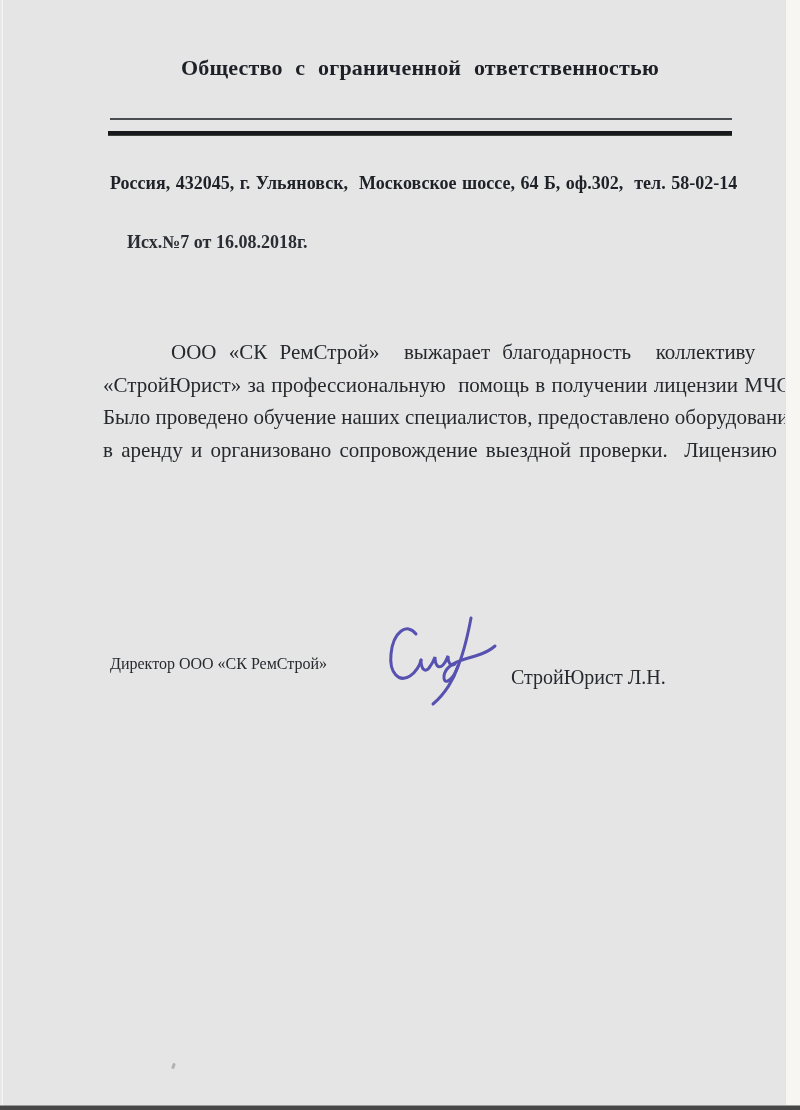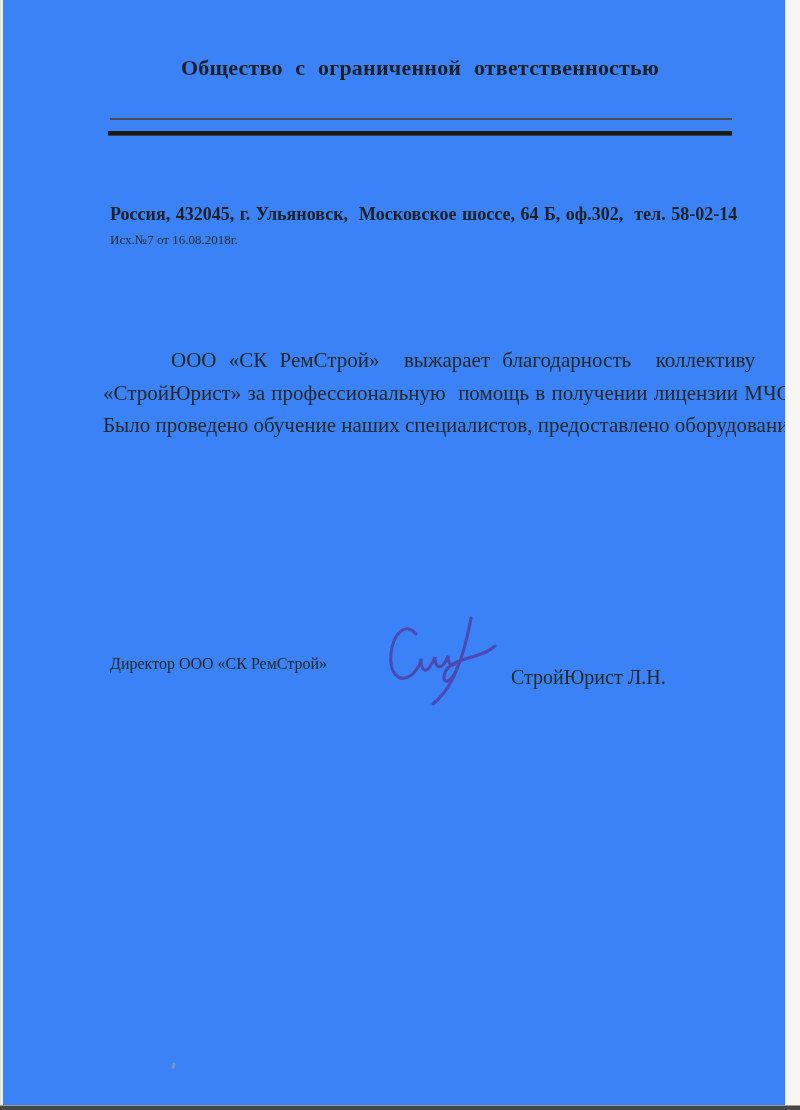--- a/index.html
+++ b/index.html
@@ -1,21 +1,21 @@
 <!DOCTYPE html>
 <html><head>
 <meta charset="utf-8">
 <style>
   html, body { margin: 0; padding: 0; background: #888; }
   .page {
     position: relative;
     width: 800px;
     height: 1110px;
     margin: 0 auto;
-    background: #3b82f6;
+    background: #e5e5e5;
     overflow: hidden;
     font-family: "Liberation Serif", "DejaVu Serif", serif;
     color: #23262b;
   }
 
   
   .letterhead {
     position: absolute;
     left: 105px; top: 52px; width: 630px;
     text-align: center;
@@ -30,45 +30,45 @@
     position: absolute; left: 110px; top: 118px; width: 622px; height: 2px;
     background: #4a4d50;
   }
   .rule-thick {
     position: absolute; left: 108px; top: 131px; width: 624px; height: 4px;
     background: #17191c;
     border-bottom: 1px solid #3c443a;
   }
   .lh-contacts {
     position: absolute;
-    left: 110px; top: 154px; width: 650px;
+    left: 110px; top: 123px; width: 650px;
     font-weight: bold;
     font-size: 18px;
     line-height: 24px;
     color: #1e2127;
     white-space: pre;
     word-spacing: 1px;
   }
 
   
   .reference {
     position: absolute;
-    left: 110px; top: 232px;
-    font-size: 13px;
+    left: 127px; top: 232px;
+    font-size: 18px;
     color: #2a2d33;
+    font-weight: bold;
   }
 
   
   .body-text {
     position: absolute;
     left: 103px; top: 336px; width: 650px;
     font-size: 21px;
     line-height: 32.5px;
     color: #25282d;
-    margin-top: 8px;
   }
   .body-line { white-space: pre; }
   .indent-1 { padding-left: 68px; }
   .indent-6 { padding-left: 60px; }
   .ws7 { word-spacing: 7px; }
   .ws3 { word-spacing: 3px; }
   .ws1 { word-spacing: 1px; }
 
   
   .sig-position {
@@ -124,20 +124,21 @@
   <div class="lh-contacts">
     <div>Россия, 432045, г. Ульяновск,  Московское шоссе, 64 Б, оф.302,  тел. 58-02-14</div>
   </div>
 
   <div class="reference">Исх.№7 от 16.08.2018г.</div>
 
   <div class="body-text">
     <div class="body-line indent-1 ws7">ООО «СК РемСтрой»  выжарает благодарность  коллективу</div>
     <div class="body-line ws1">«СтройЮрист» за профессиональную  помощь в получении лицензии МЧС.</div>
     <div class="body-line">Было проведено обучение наших специалистов, предоставлено оборудование</div>
+    <div class="body-line ws3">в аренду и организовано сопровождение выездной проверки.  Лицензию</div>
   </div>
 
   <div class="sig-position">Директор ООО «СК РемСтрой»</div>
 
   <svg class="sig-svg" viewBox="0 0 122 98" fill="none" xmlns="http://www.w3.org/2000/svg">
     <g stroke="#4d46ad" stroke-width="3" stroke-linecap="round" fill="none" opacity="0.93">
       <path d="M33,22 C24,10 10,20 8,42 C6,61 16,71 27,64 C33,60 37,53 38,48"></path>
       <path d="M38,48 C38,57 42,61 46,56 C49,52 51,48 52,45 C52,52 55,58 60,53 C63,50 64,46 65,44 C65,50 67,55 72,52"></path>
       <path d="M88,6 C85,22 80,44 73,59 C68,70 60,73 61,64 C62,55 72,50 82,47 C93,44 104,41 112,34"></path>
       <path d="M75,54 C71,67 62,82 50,92"></path>

